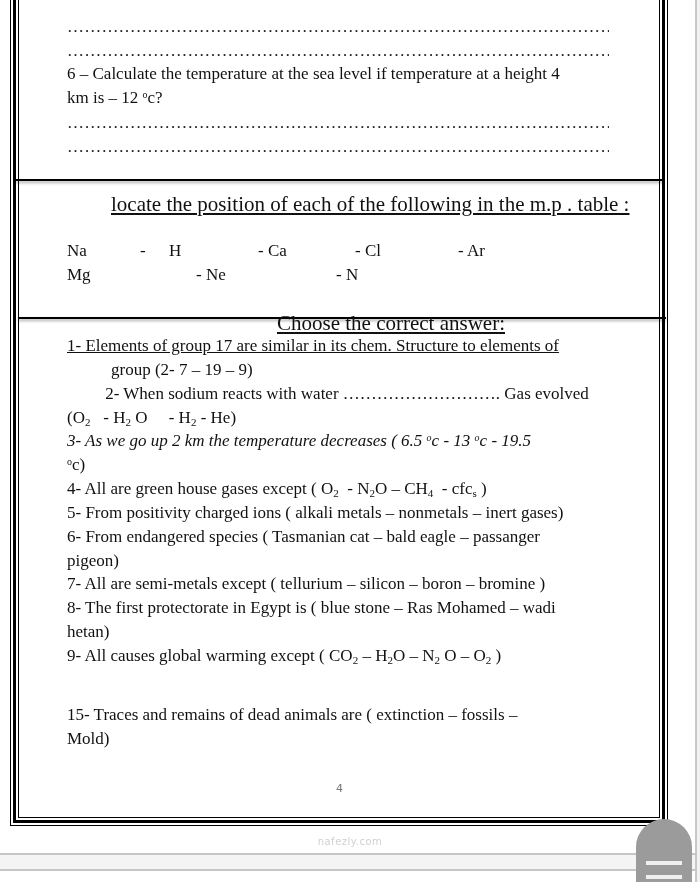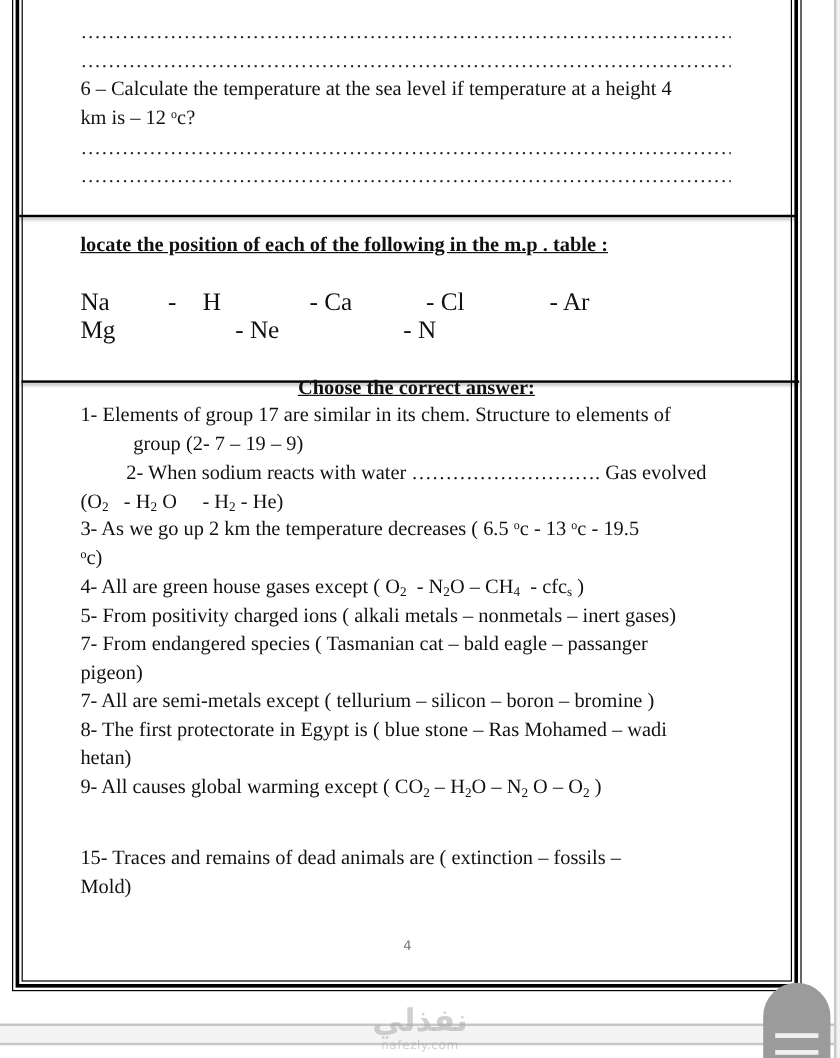--- a/index.html
+++ b/index.html
@@ -37,25 +37,25 @@
     .text {
       position: absolute; left: 67px; width: 560px;
       font-size: 17px; line-height: 24px; white-space: nowrap;
     }
     .dots {
       position: absolute; left: 67px; width: 542px; height: 24px;
       overflow: hidden; font-size: 17px; line-height: 24px; letter-spacing: 0.2px;
       color: #222;
     }
     .heading {
-      font-weight: bold; text-decoration: underline; font-size: 17px;
+      font-weight: normal; text-decoration: underline; font-size: 21px; margin-left: 44px;
     }
     sub { font-size: 11px; vertical-align: -3px; line-height: 0; }
     sup { font-size: 10px; vertical-align: 5px; line-height: 0; }
-    .el { position: absolute; font-size: 21px; line-height: 24px; }
+    .el { position: absolute; font-size: 17px; line-height: 24px; }
     .page-number {
       position: absolute; left: 336px; top: 782px;
       font-family: "DejaVu Sans", sans-serif; font-size: 11px; color: #777;
     }
     .toolbar-band {
       position: absolute; left: 0; top: 853px; width: 695px; height: 14px;
       background: #f4f4f4; border-top: 2px solid #c6c6c6; border-bottom: 2px solid #c6c6c6;
     }
     .watermark {
       position: absolute; left: 300px; top: 836px; width: 100px; text-align: center;
@@ -103,51 +103,50 @@
 <span class="el" style="left:458px; top:239px;">- Ar</span>
 
 <span class="el" style="left:67px; top:263px;">Mg</span>
 <span class="el" style="left:196px; top:263px;">- Ne</span>
 <span class="el" style="left:336px; top:263px;">- N</span>
 
 <div class="section-rule" style="left:18px; top:317px; width:648px;"></div>
 
 <div class="text heading" style="top:310px; line-height:26px;text-align:center;">Choose the correct answer:</div>
 
-<div class="text" style="top:334px;">1- Elements of group 17 are similar in its chem. Structure to elements of</div>
+<div class="text" style="top:334px;text-decoration:underline;">1- Elements of group 17 are similar in its chem. Structure to elements of</div>
 <div class="text" style="top:358px;margin-left:44px;">group (2- 7 – 19 – 9)</div>
 
 <div class="text" style="top:382px;text-align:center;">2- When sodium reacts with water ………………………. Gas evolved</div>
 <div class="text" style="top:406px;">(<span>O</span><sub>2</sub>&nbsp;&nbsp; - <span>H</span><sub>2</sub><span> O</span>&nbsp;&nbsp;&nbsp;&nbsp; - <span>H</span><sub>2</sub> - <span>He</span>)</div>
 
-<div class="text" style="top:429px;"><span>3- As we go up 2 km the temperature decreases ( 6.5 </span><sup>o</sup><span>c</span><span>  - 13 </span><sup>o</sup><span>c</span><span>   - 19.5</span></div>
+<div class="text" style="top:429px;font-style:italic;"><span>3- As we go up 2 km the temperature decreases ( 6.5 </span><sup>o</sup><span>c</span><span>  - 13 </span><sup>o</sup><span>c</span><span>   - 19.5</span></div>
 <div class="text" style="top:453px;"><sup>o</sup><span>c</span><span>)</span></div>
 
 <div class="text" style="top:477px;"><span>4- All are green house gases except ( </span><span>O</span><sub>2</sub>&nbsp; - <span>N</span><sub>2</sub><span>O</span> – <span>CH</span><sub>4</sub>&nbsp; - <span>cfc</span><sub>s</sub><span> )</span></div>
 
 <div class="text" style="top:501px;">5- From positivity charged ions ( alkali metals – nonmetals – inert gases)</div>
 
-<div class="text" style="top:525px;">7- From endangered species ( Tasmanian cat – bald eagle – passanger</div>
+<div class="text" style="top:525px;">6- From endangered species ( Tasmanian cat – bald eagle – passanger</div>
 <div class="text" style="top:549px;">pigeon)</div>
 
 <div class="text" style="top:572px;">7- All are semi-metals except ( tellurium – silicon – boron – bromine )</div>
 
 <div class="text" style="top:596px;">8- The first protectorate in Egypt is ( blue stone – Ras Mohamed – wadi</div>
 <div class="text" style="top:620px;">hetan)</div>
 
 <div class="text" style="top:644px;"><span>9- All causes global warming except ( </span><span>CO</span><sub>2</sub> – <span>H</span><sub>2</sub><span>O</span> – <span>N</span><sub>2</sub><span> O</span> – <span>O</span><sub>2</sub><span> )</span></div>
 
 <div class="text" style="top:703px;">15- Traces and remains of dead animals are ( extinction – fossils –</div>
 <div class="text" style="top:727px;">Mold)</div>
 
 <div class="page-number">4</div>
 
 <div class="toolbar-band"></div>
 
 <div class="watermark">
-  <div class="ar">نفذلي</div>
   <div class="en">nafezly.com</div>
 </div>
 
 <div class="menu-fab">
   <div class="bar" style="top:42px;"></div>
   <div class="bar" style="top:56px;"></div>
 </div>
 
 </body></html>

